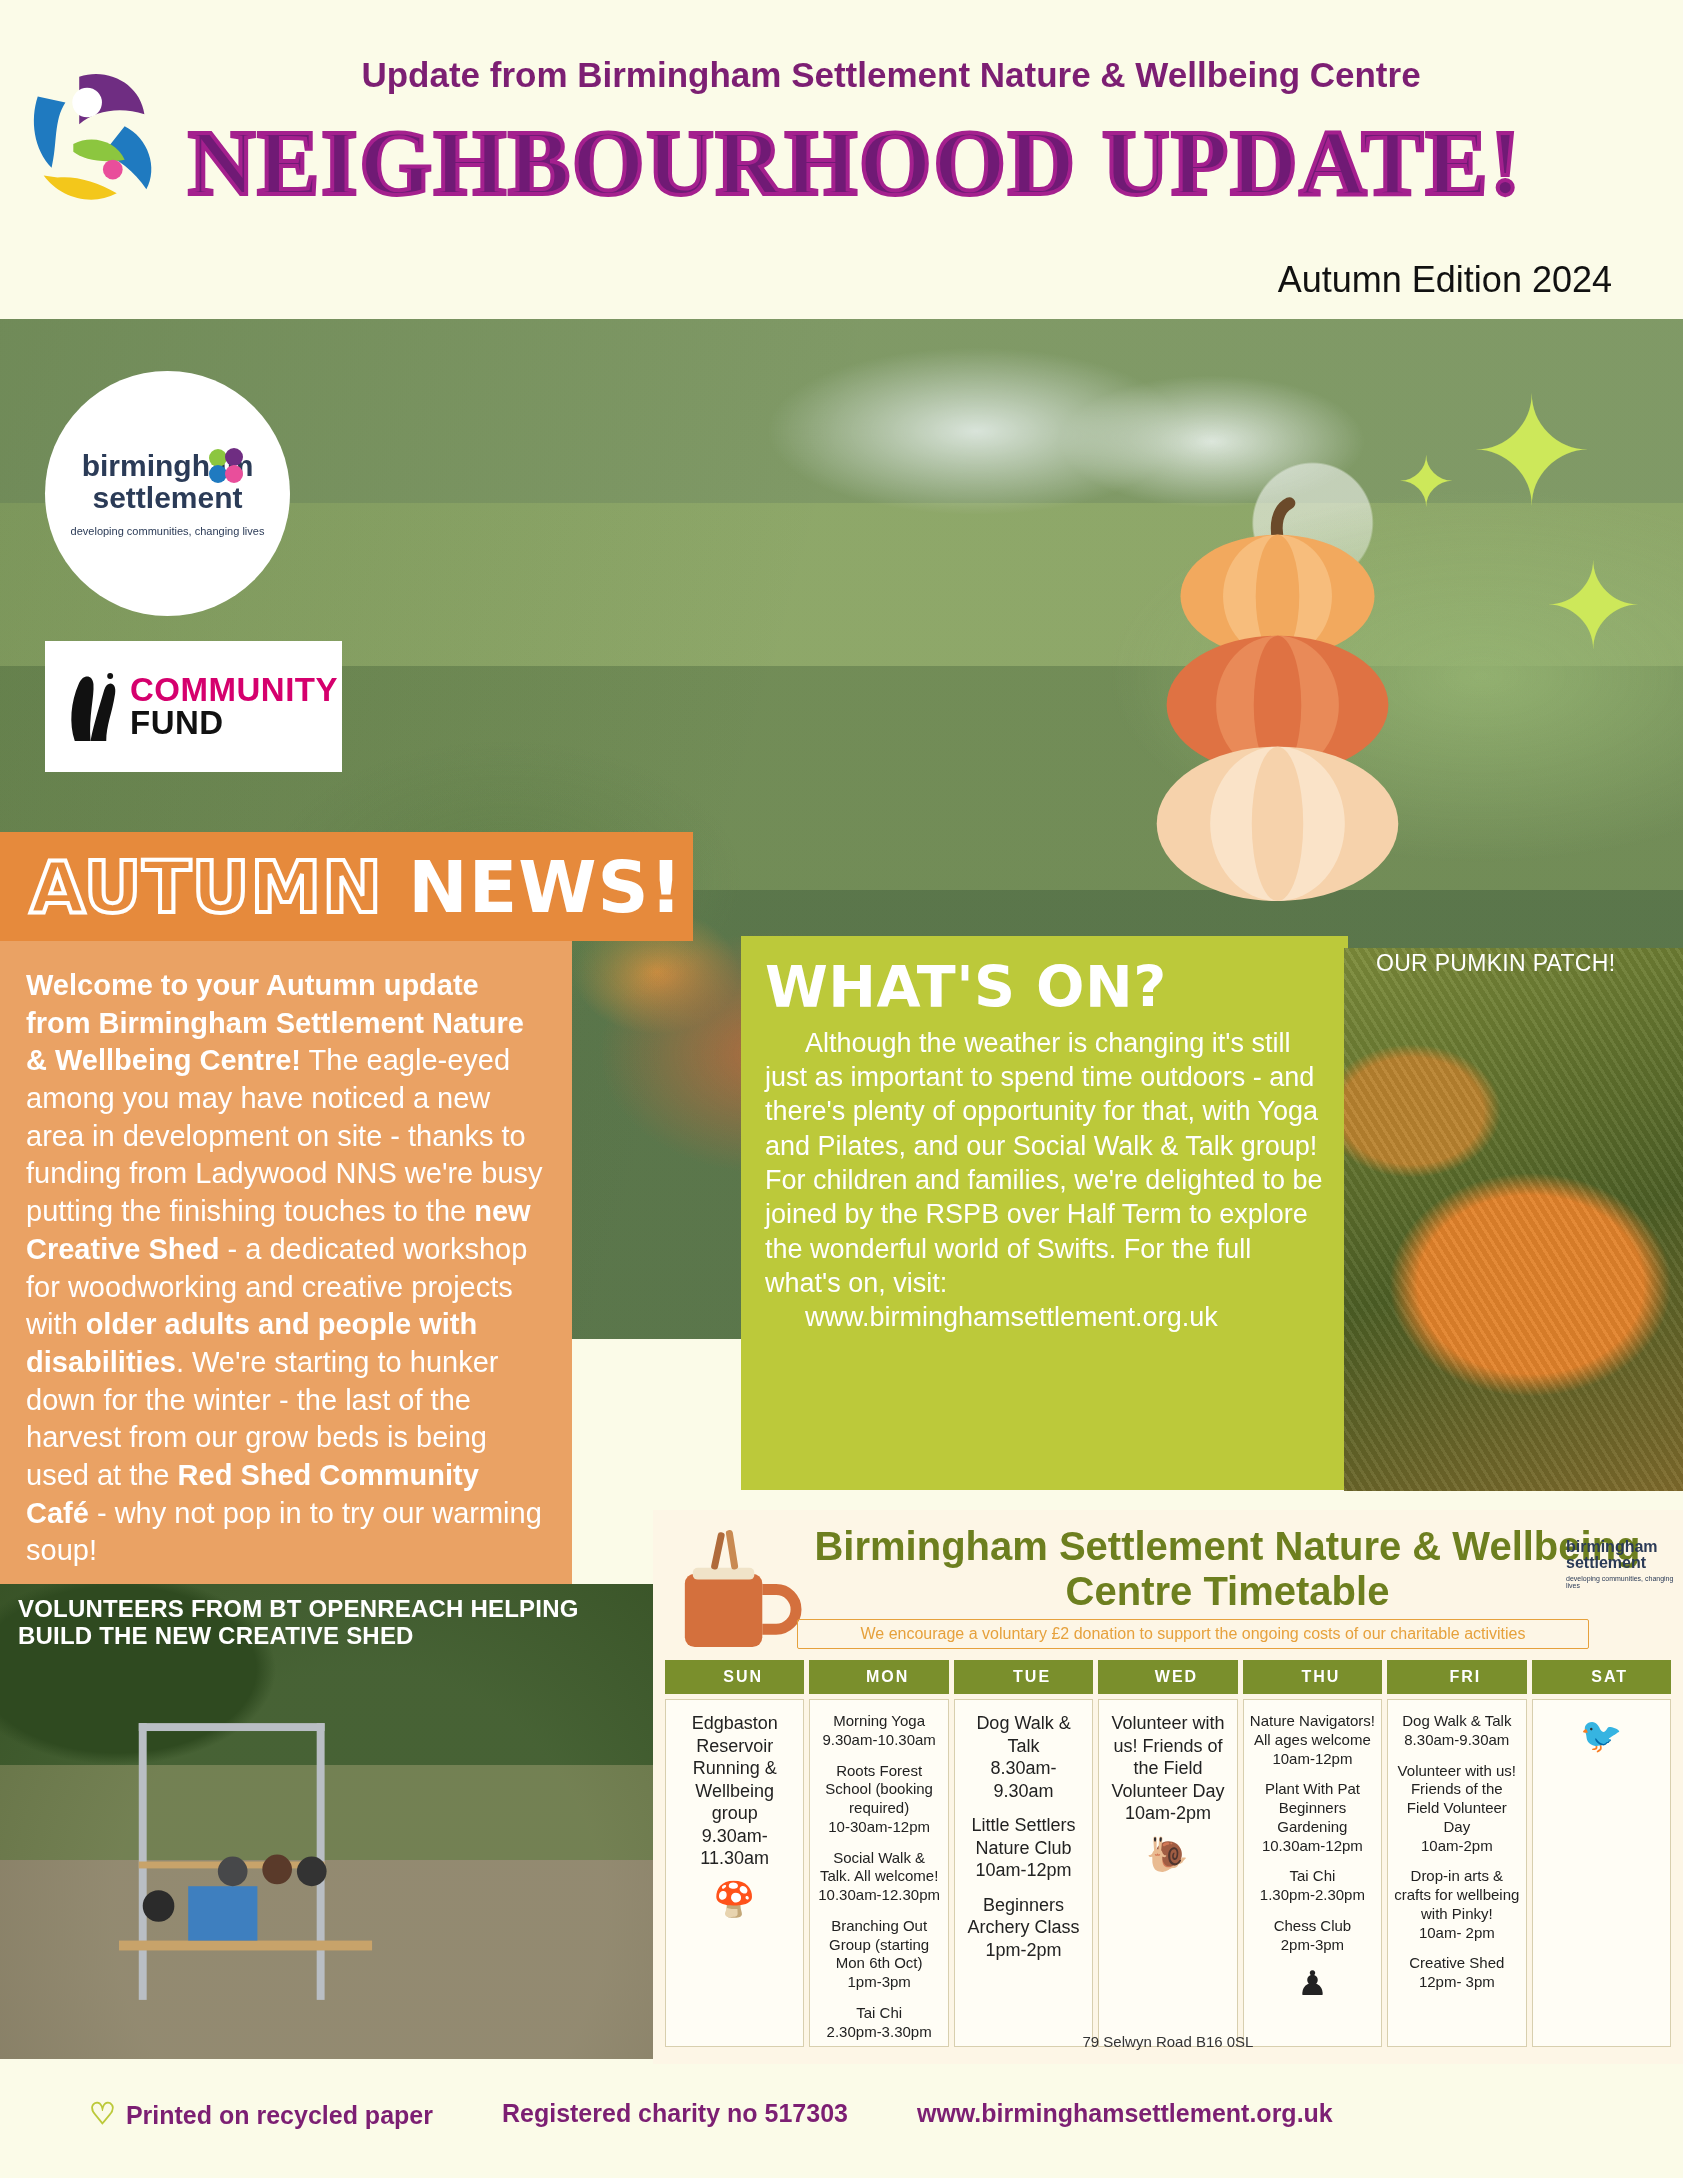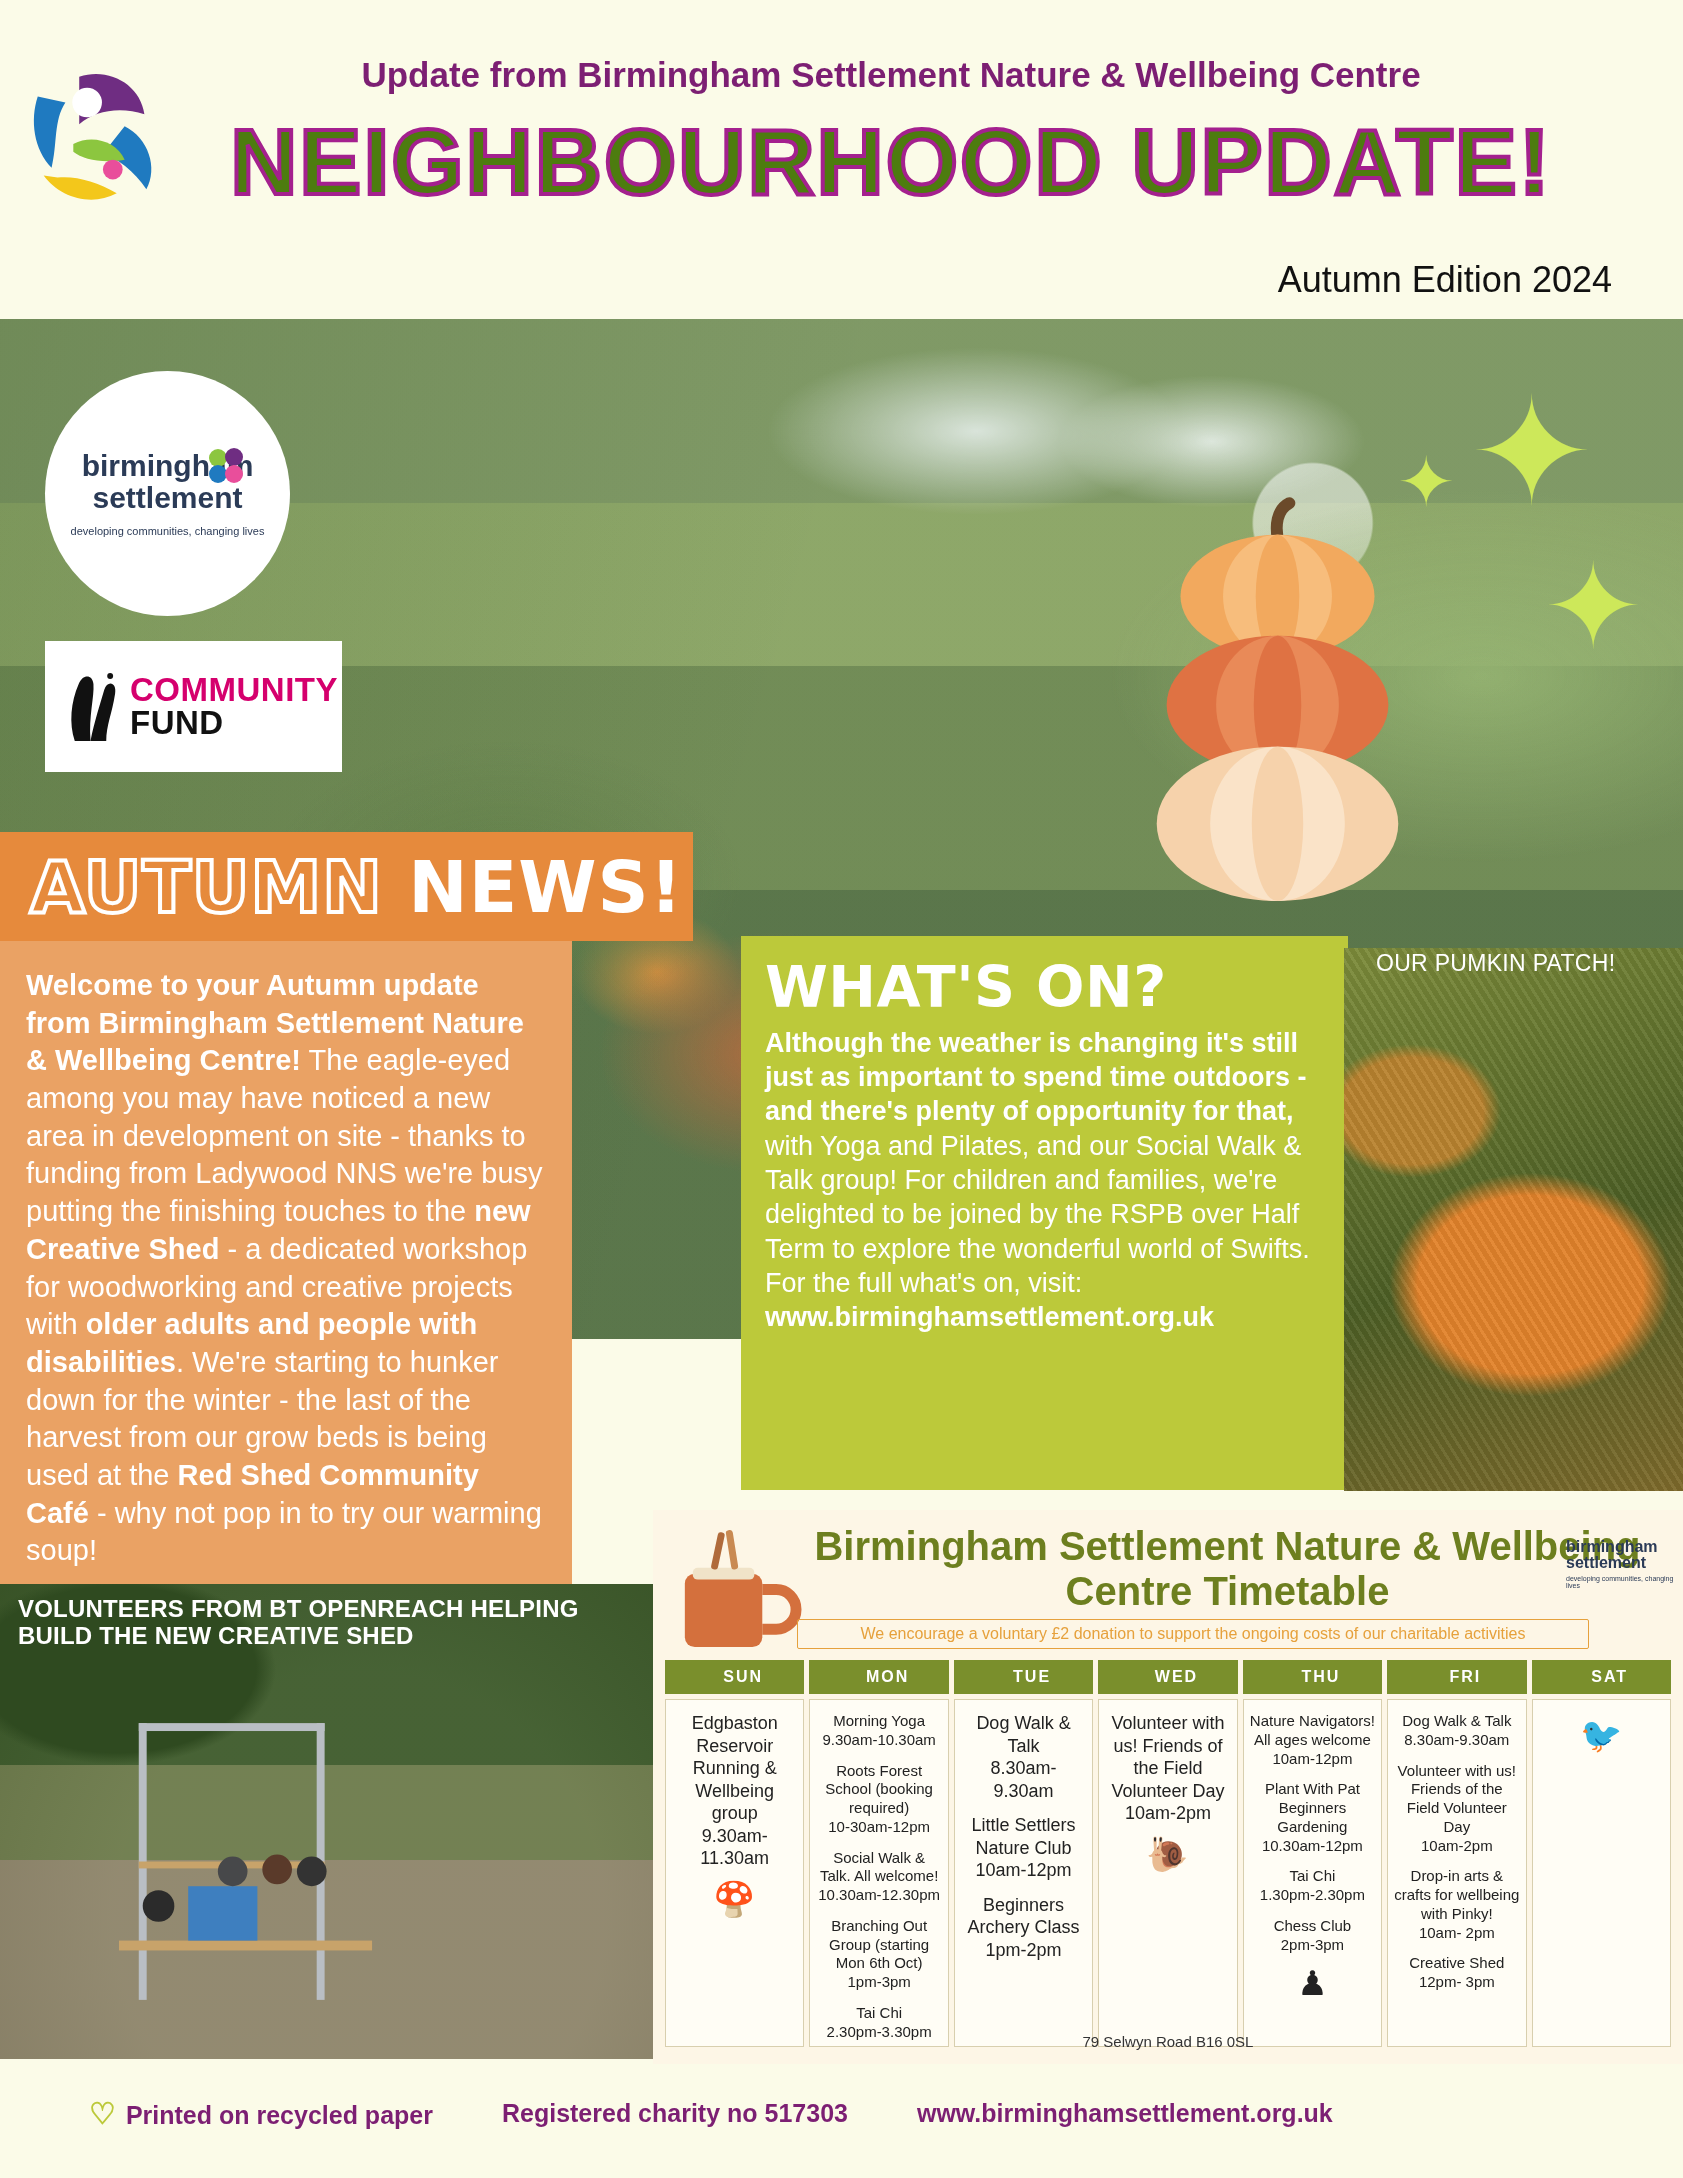--- a/index.html
+++ b/index.html
@@ -14,26 +14,26 @@
   
   .header { position: absolute; left: 0; top: 0; width: 1683px; height: 319px; background: #fbfbe8; }
   .logo-mark { position: absolute; left: 18px; top: 59px; width: 158px; height: 158px; }
   .header-sub {
     position: absolute; left: 198px; top: 55px; width: 1386px;
     text-align: center;
     font-size: 35px; font-weight: bold; color: #7c1f73; letter-spacing: 0px;
   }
   .header-title {
     position: absolute; left: 188px; top: 109px; width: 1406px;
-    text-align: center;
+    text-align: left;
     font-size: 93px; font-weight: bold; letter-spacing: 2px;
-    color: #4d7c0f;
+    color: #701a75;
     -webkit-text-stroke: 4px #a4208e;
     text-shadow: 0 0 0 #a4208e;
-    font-family: Liberation Sans, sans-serif;
+    font-family: Liberation Serif, serif;
   }
   .header-edition {
     position: absolute; right: 71px; top: 259px;
     font-size: 36px; color: #111;
   }
 
   
   .hero {
     position: absolute; left: 0; top: 319px; width: 1683px; height: 1020px;
     overflow: hidden;
@@ -99,21 +99,21 @@
   }
   .autumn-body b { font-weight: bold; }
 
   
   .whatson {
     position: absolute; left: 741px; top: 936px; width: 607px; height: 554px;
     background: #bcc93a; color: #ffffff; padding: 22px 24px;
   }
   .whatson h2 { font-size: 57px; font-weight: bold; letter-spacing: 0.5px; line-height:1.05; font-family:"DejaVu Sans", sans-serif;}
   .whatson p { font-size: 27px; line-height: 1.27; margin-top: 8px; }
-  .whatson b { font-weight: bold; }
+  .whatson b { font-weight: normal; margin-left: 40px; }
 
   
   .pumpkin-photo {
     position: absolute; left: 1344px; top: 948px; width: 339px; height: 543px;
     overflow: hidden;
     background:
       radial-gradient(ellipse 188px 149px at 55% 62%, #e2832b 0 60%, rgba(226,131,43,0) 75%),
       radial-gradient(ellipse 119px 89px at 20% 30%, #b9832f 0 60%, rgba(185,131,47,0) 75%),
       linear-gradient(160deg, #7d8c3a, #4d5f25 55%, #7e6a2b);
   }

